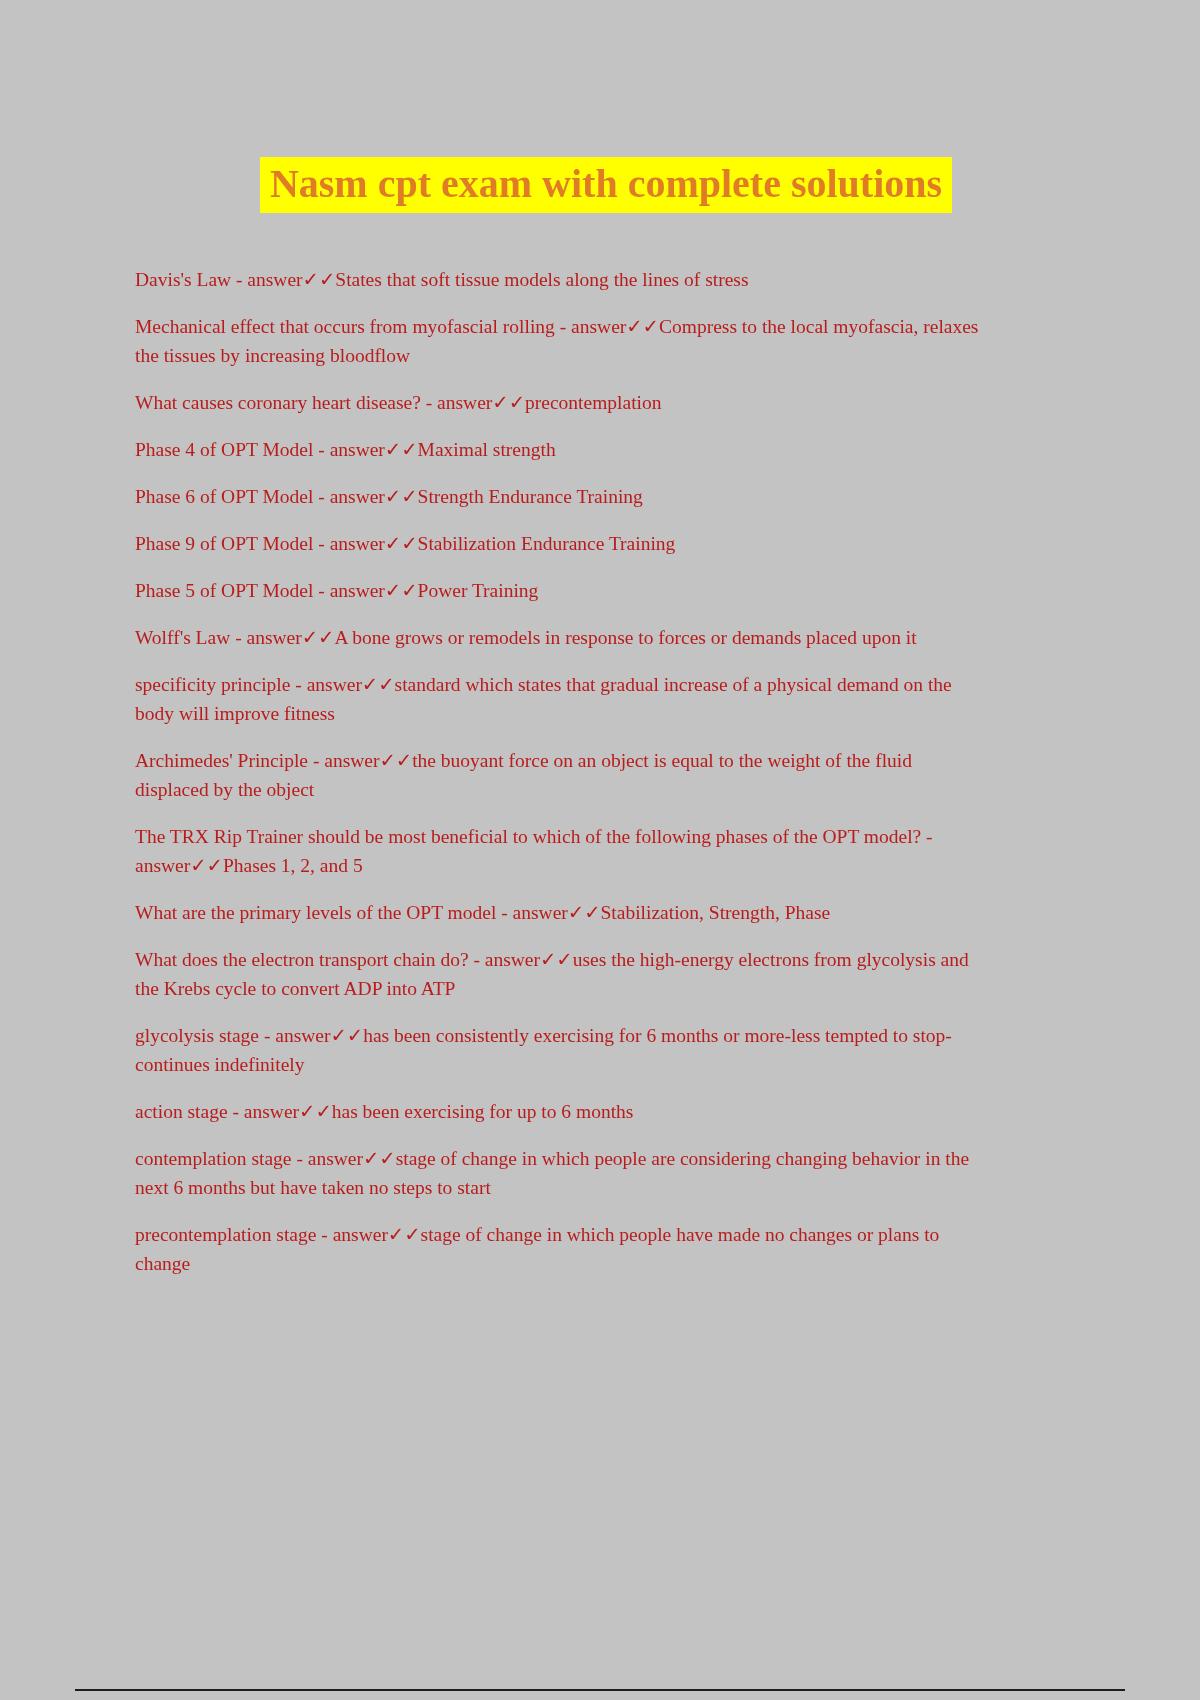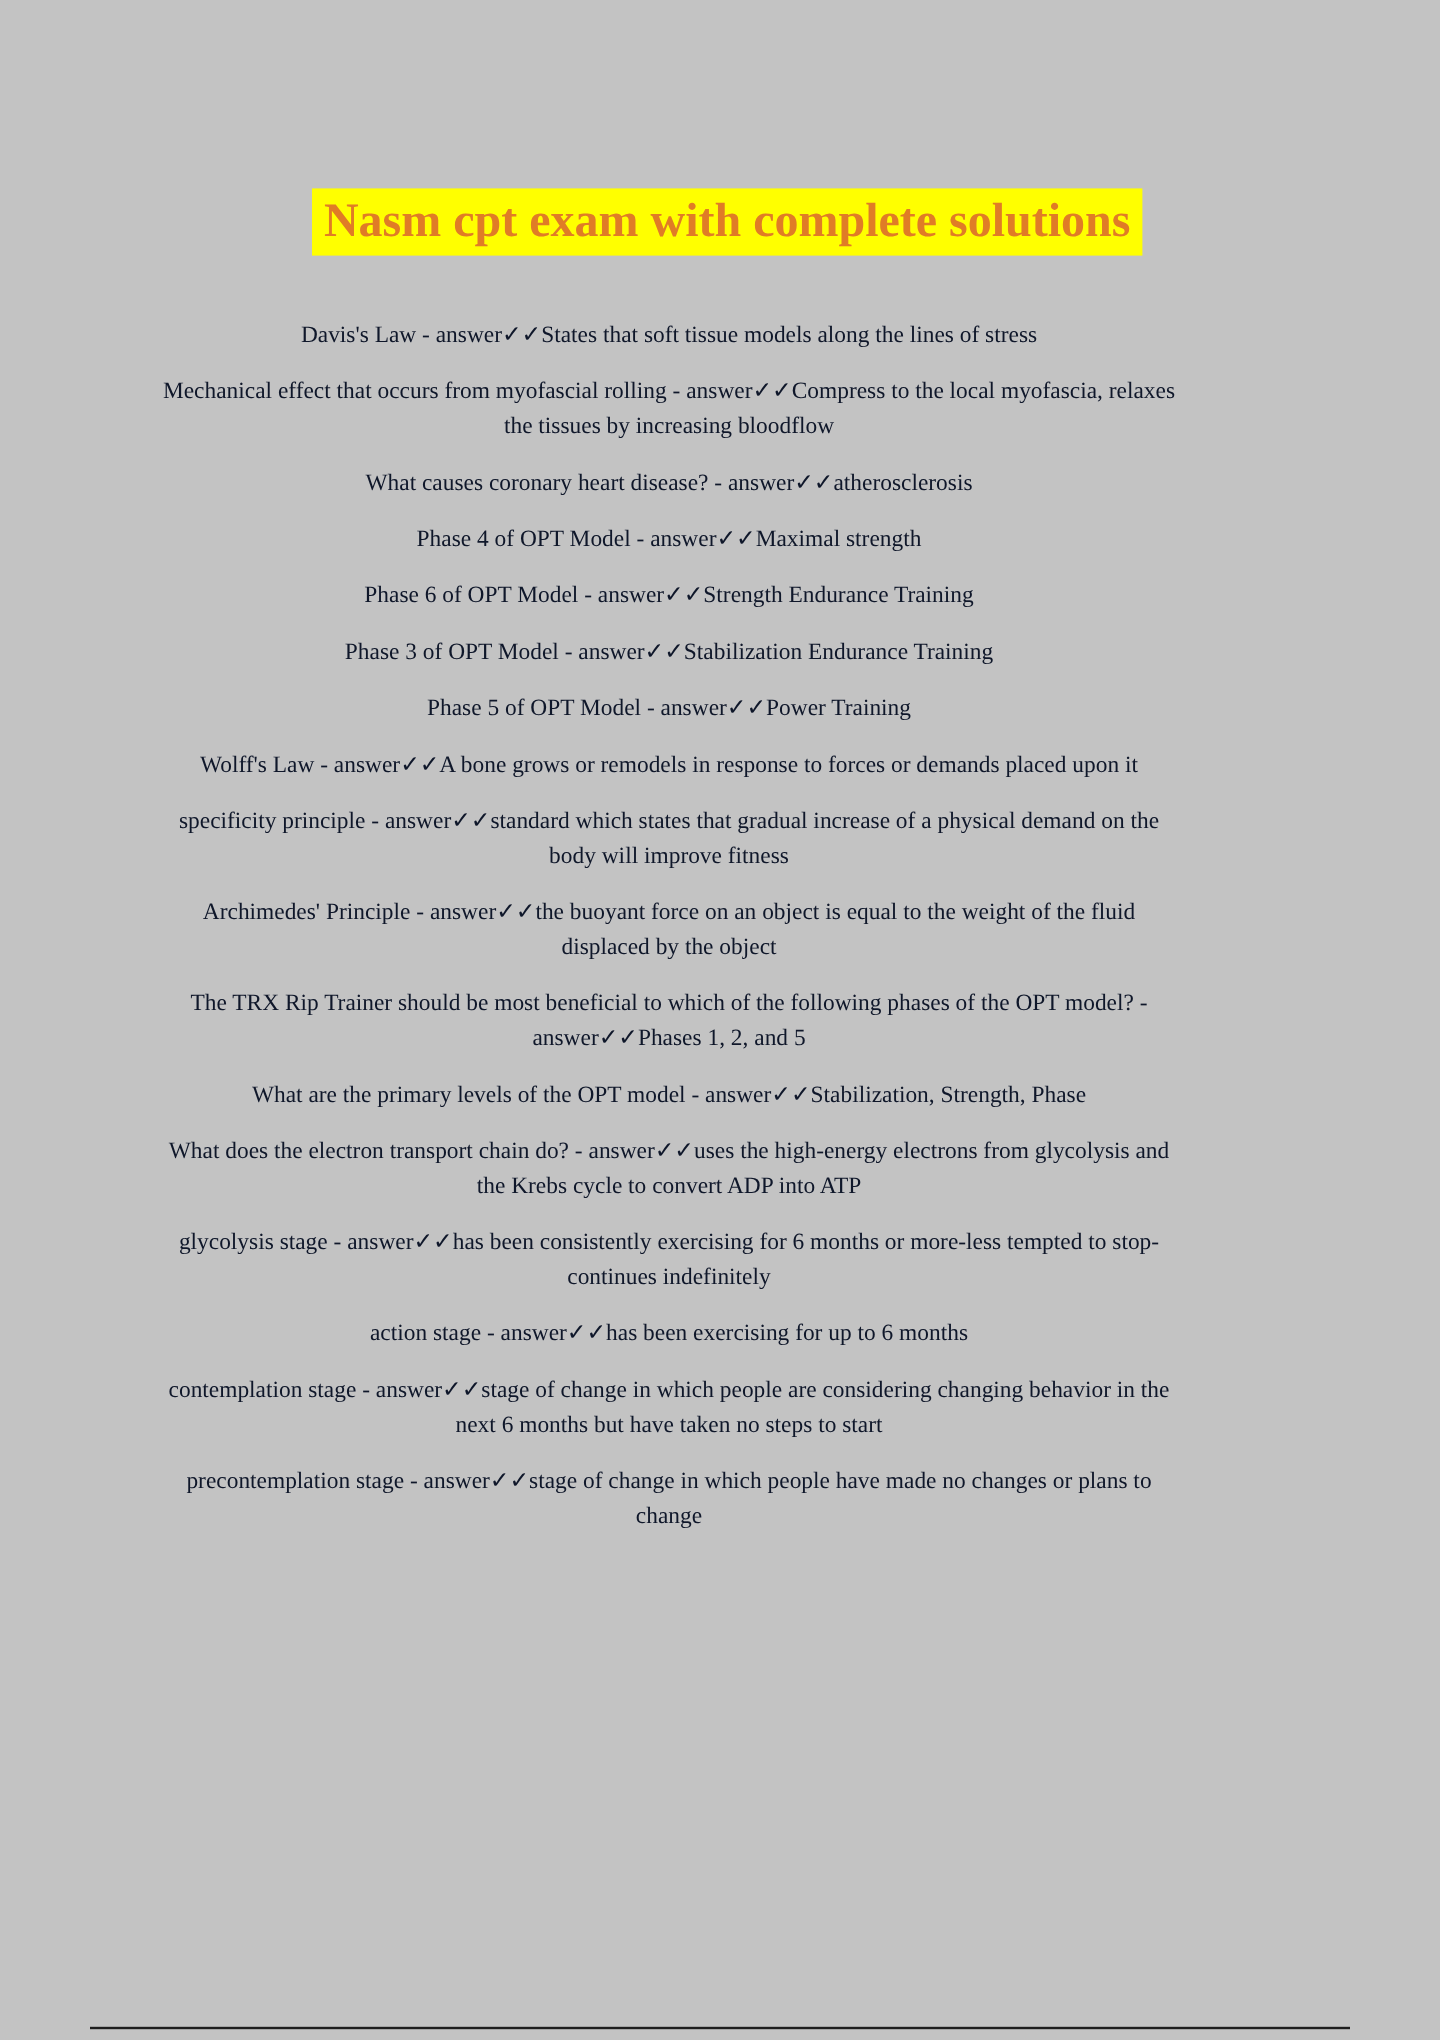--- a/index.html
+++ b/index.html
@@ -35,22 +35,21 @@
     padding: 3px 10px 5px 10px;
   }
   .content {
     margin-left: 135px;
     width: 845px;
   }
   .qa {
     margin: 0 0 18px 0;
     font-size: 19.5px;
     line-height: 29px;
-    color: #0f172a;
-    text-align: center;
+    color: #b91c1c;
   }
   .qa .sep {
     white-space: pre-wrap;
   }
   .bottom-rule {
     position: absolute;
     left: 75px;
     right: 75px;
     bottom: 9px;
     height: 2px;
@@ -63,28 +62,28 @@
 <div class="page">
 
   <h1 class="title"><span class="hl">Nasm cpt exam with complete solutions</span></h1>
 
   <div class="content">
 
     <p class="qa"><span>Davis's Law</span><span class="sep"> - answer✓✓</span><span>States that soft tissue models along the lines of stress</span></p>
 
     <p class="qa"><span>Mechanical effect that occurs from myofascial rolling</span><span class="sep"> - answer✓✓</span><span>Compress to the local myofascia, relaxes the tissues by increasing bloodflow</span></p>
 
-    <p class="qa"><span>What causes coronary heart disease?</span><span class="sep"> - answer✓✓</span><span>atherosclerosis</span></p>
+    <p class="qa"><span>What causes coronary heart disease?</span><span class="sep"> - answer✓✓</span><span>precontemplation</span></p>
 
     <p class="qa"><span>Phase 4 of OPT Model</span><span class="sep"> - answer✓✓</span><span>Maximal strength</span></p>
 
 
     <p class="qa"><span>Phase 6 of OPT Model</span><span class="sep"> - answer✓✓</span><span>Strength Endurance Training</span></p>
 
-    <p class="qa"><span>Phase 3 of OPT Model</span><span class="sep"> - answer✓✓</span><span>Stabilization Endurance Training</span></p>
+    <p class="qa"><span>Phase 9 of OPT Model</span><span class="sep"> - answer✓✓</span><span>Stabilization Endurance Training</span></p>
 
     <p class="qa"><span>Phase 5 of OPT Model</span><span class="sep"> - answer✓✓</span><span>Power Training</span></p>
 
     <p class="qa"><span>Wolff's Law</span><span class="sep"> - answer✓✓</span><span>A bone grows or remodels in response to forces or demands placed upon it</span></p>
 
     <p class="qa"><span>specificity principle</span><span class="sep"> - answer✓✓</span><span>standard which states that gradual increase of a physical demand on the body will improve fitness</span></p>
 
     <p class="qa"><span>Archimedes' Principle</span><span class="sep"> - answer✓✓</span><span>the buoyant force on an object is equal to the weight of the fluid displaced by the object</span></p>
 
     <p class="qa"><span>The TRX Rip Trainer should be most beneficial to which of the following phases of the OPT model?</span><span class="sep"> - answer✓✓</span><span>Phases 1, 2, and 5</span></p>

